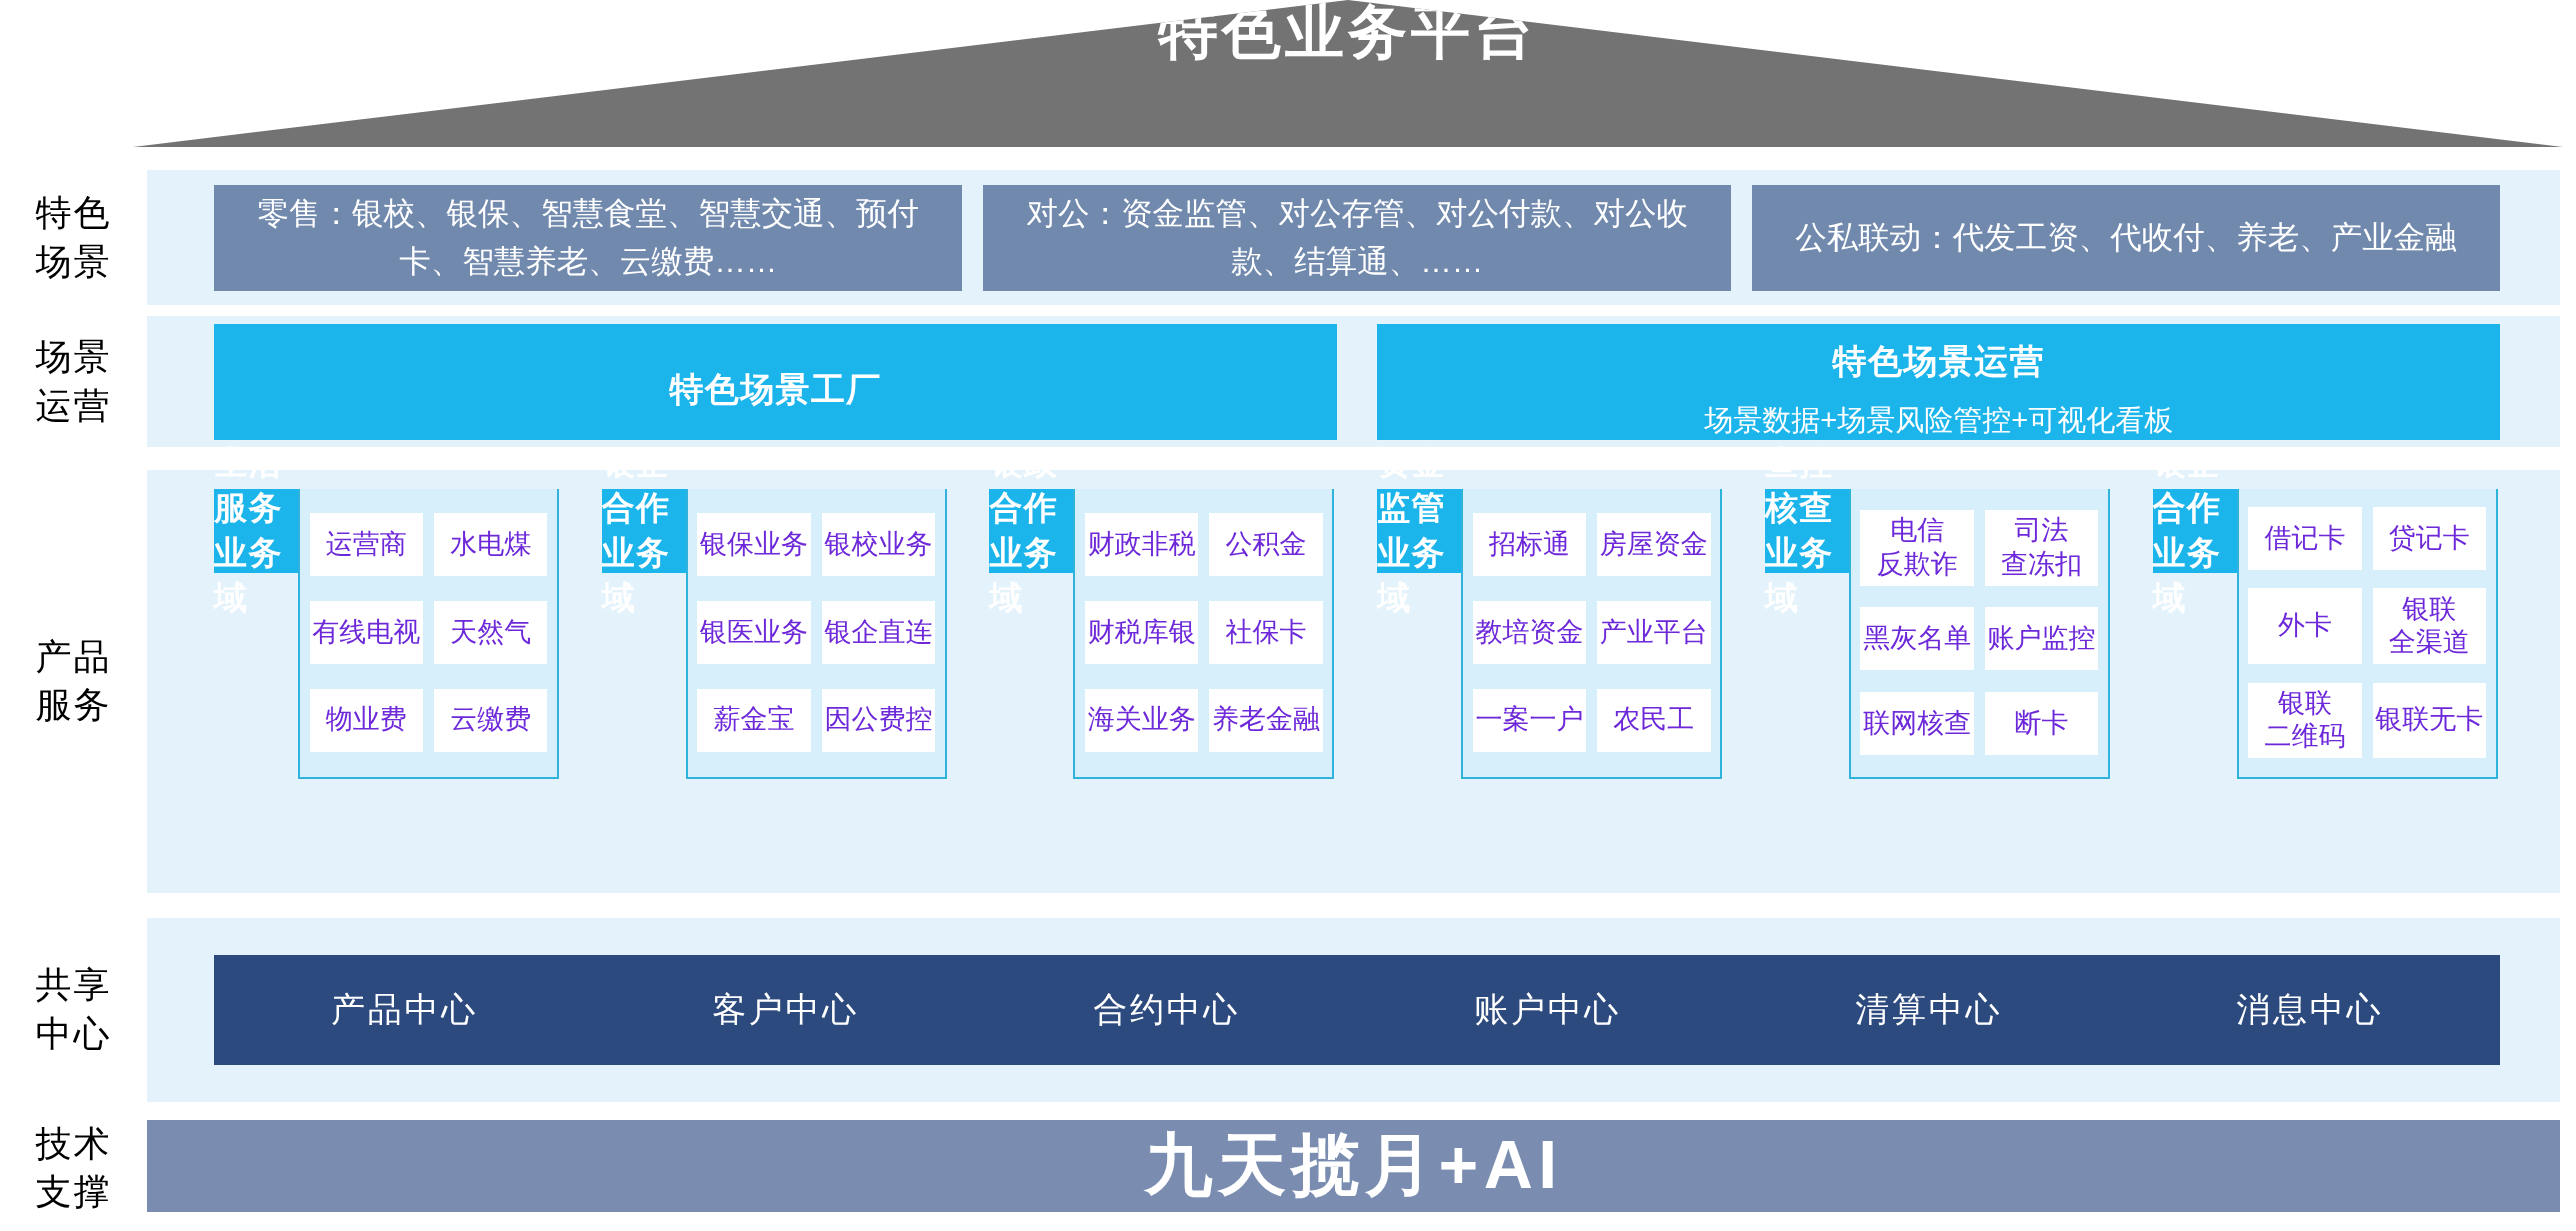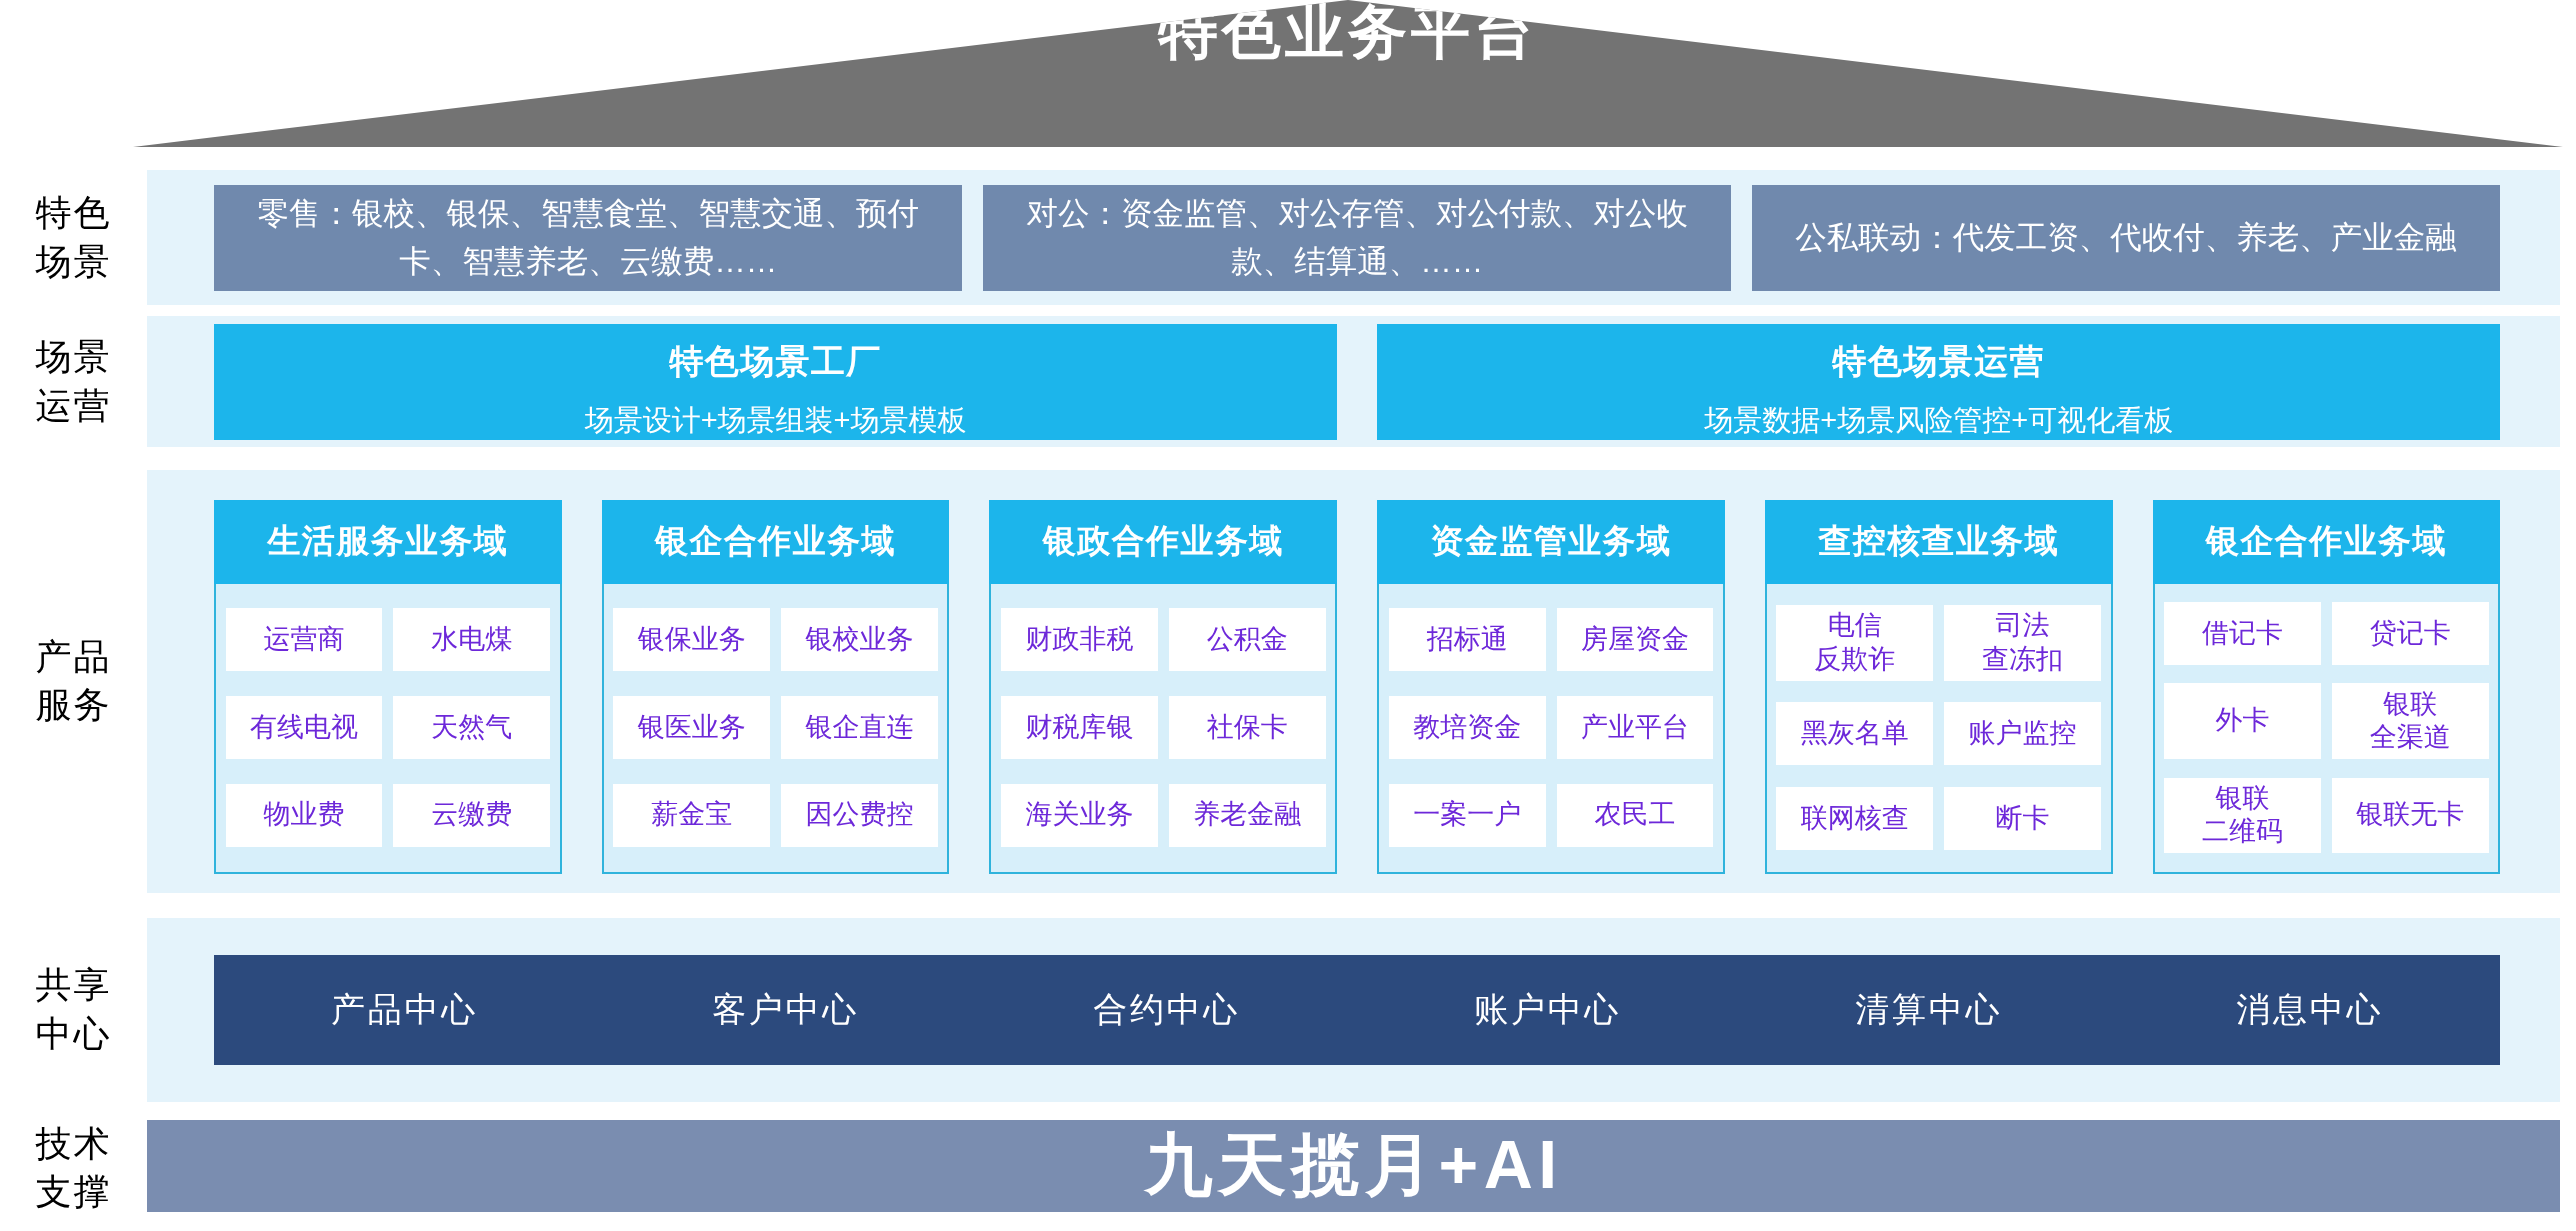--- a/index.html
+++ b/index.html
@@ -41,21 +41,21 @@
   .band-ops{height:131px;display:flex;align-items:center;gap:40px;}
   .ops-box{
     flex:1;height:116px;background:#1CB5EB;color:#ffffff;
     display:flex;flex-direction:column;align-items:center;justify-content:center;
     gap:16.4px;text-align:center;
   }
   .ops-title{font-size:34px;font-weight:bold;letter-spacing:1.4px;margin-top:17px;}
   .ops-subtitle{font-size:29px;}
   
   .band-products{height:423px;padding-top:19px;display:flex;gap:40px;}
-  .product-col{flex:1;display:flex;flex-direction:column;height:385px;justify-content:flex-end;}
+  .product-col{flex:1;display:flex;flex-direction:row;height:385px;}
   .product-header{
     height:84px;flex:0 0 84px;background:#1CB5EB;color:#ffffff;
     font-size:33px;font-weight:bold;letter-spacing:1.4px;
     display:flex;align-items:center;justify-content:center;
   }
   .product-body{
     height:290px;box-sizing:border-box;background:#D7EFFA;
     border:2.1px solid #2FB3DC;border-top:none;
     display:grid;grid-template-columns:1fr 1fr;column-gap:11px;
     align-content:space-evenly;padding:0 9.6px;
@@ -96,21 +96,20 @@
       <div class="scene-box">公私联动：代发工资、代收付、养老、产业金融</div>
     </div>
   </div>
 
   <div class="row mt16">
     <div class="row-label">场景
 运营</div>
     <div class="band band-ops">
       <div class="ops-box">
         <div class="ops-title">特色场景工厂</div>
-        <div class="ops-subtitle">场景设计+场景组装+场景模板</div>
       </div>
       <div class="ops-box">
         <div class="ops-title">特色场景运营</div>
         <div class="ops-subtitle">场景数据+场景风险管控+可视化看板</div>
       </div>
     </div>
   </div>
 
   <div class="row mt33">
     <div class="row-label">产品

